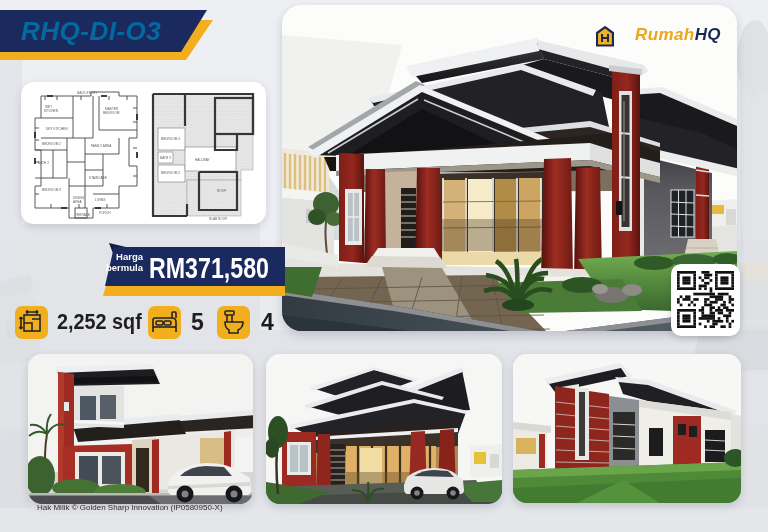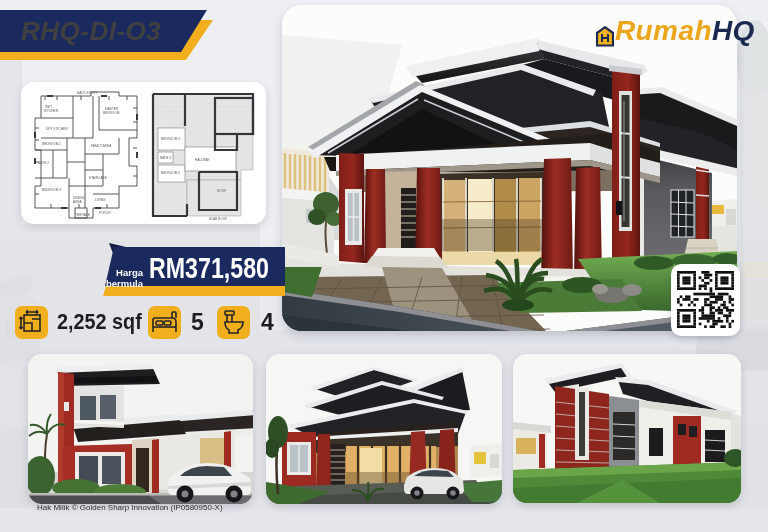--- a/index.html
+++ b/index.html
@@ -38,21 +38,21 @@
 </div>
 
 <div class="abs" style="left:0;top:0;width:230px;height:70px;">
   <svg width="230" height="70" viewBox="0 0 230 70">
     <polygon points="0,20 213,20 186,60 0,60" fill="#f3ae1d"></polygon>
 
     <polygon points="0,10 207,10 181,52 0,52" fill="#1b2a5e"></polygon>
   </svg>
 </div>
 
-<div class="abs" style="left:21px;top:16px;width:170px;height:34px;color:#404040;font-weight:bold;font-style:italic;font-size:26px;letter-spacing:0.5px;">RHQ-DI-O3</div>
+<div class="abs" style="left:21px;top:16px;width:170px;height:34px;color:#0369a1;font-weight:bold;font-style:italic;font-size:26px;letter-spacing:0.5px;">RHQ-DI-O3</div>
 
 <div class="abs" style="left:21px;top:82px;width:245px;height:142px;background:#ffffff;border-radius:13px;box-shadow:0 3px 8px rgba(60,70,90,.18);"></div>
 
 <div class="abs" style="left:31px;top:88px;width:115px;height:132px;">
   <svg width="115" height="136" viewBox="0 0 115 136">
     <g stroke="#45454d" stroke-width="0.9" fill="none">
       <polyline points="10,8 60,8 60,4 88,4 88,8 106,8 106,50 98,50 98,78 106,78 106,98 88,98 88,120 62,120 62,130 38,130 38,120 4,120 4,98 10,98 10,62 4,62 4,30 10,30 10,8"></polyline>
       <line x1="10" y1="30" x2="42" y2="30"></line>
         <line x1="42" y1="8" x2="42" y2="50"></line>
       <line x1="10" y1="50" x2="62" y2="50"></line>
@@ -418,31 +418,31 @@
     <polygon points="0,238 56,250 56,262 0,252" fill="#e9e9e5"></polygon>
   </svg>
 </div>
 
 <div class="abs" style="left:596px;top:26px;width:18px;height:21px;">
   <svg width="18" height="21" viewBox="0 0 18 21">
     <path d="M9,1.2 L17,7 L17,19.5 L1,19.5 L1,7 Z" fill="#f2b21e" stroke="#1b2950" stroke-width="2.2"></path>
     <path d="M6,16 L6,8 M12,16 L12,8 M6,12 L12,12" stroke="#1b2950" stroke-width="2" fill="none"></path>
   </svg>
 </div>
-<div class="abs" style="left:615px;top:15px;font-weight:bold;font-style:italic;font-size:28px;letter-spacing:0.4px;color:#eca61c;">Rumah<span style="color:#1b2950;">HQ</span></div>
+<div class="abs" style="left:615px;top:25px;font-weight:bold;font-style:italic;font-size:17px;letter-spacing:0.4px;color:#eca61c;padding-left:20px;">Rumah<span style="color:#1b2950;">HQ</span></div>
 
 <div class="abs" style="left:95px;top:238px;width:200px;height:62px;">
   <svg width="200" height="62" viewBox="0 0 200 62">
     <polygon points="14,5 31,9 19,18" fill="#101d45"></polygon>
     <polygon points="11,48 190,48 190,58 8,58" fill="#f3ae1d"></polygon>
     <polygon points="19,9 190,9 190,48 10,48" fill="#1b2a5e"></polygon>
   </svg>
 </div>
 
-<div class="abs" style="left:102px;top:268px;width:41px;text-align:right;color:#ffffff;font-weight:bold;font-size:9.5px;line-height:10.5px;">Harga<br>bermula</div>
+<div class="abs" style="left:102px;top:252px;width:41px;text-align:right;color:#ffffff;font-weight:bold;font-size:9.5px;line-height:10.5px;">Harga<br>bermula</div>
 
 <div class="abs" style="left:149px;top:252px;color:#ffffff;font-weight:bold;font-size:29px;letter-spacing:0px;transform:scaleX(0.80);transform-origin:left top;">RM371,580</div>
 
 <div class="abs" style="left:15px;top:306px;width:33px;height:33px;background:#f1ae1d;border-radius:7px;">
   <svg width="33" height="33" viewBox="0 0 33 33">
     <g stroke="#222428" stroke-width="1.6" fill="none">
       <rect x="9" y="9" width="16" height="16"></rect>
       <path d="M9,17 L17,17 L17,25 M17,13 L25,13"></path>
       <path d="M11,6 L23,6 M11,6 l2,-1.5 M11,6 l2,1.5 M23,6 l-2,-1.5 M23,6 l-2,1.5"></path>
       <path d="M6,11 L6,23 M6,11 l-1.5,2 M6,11 l1.5,2 M6,23 l-1.5,-2 M6,23 l1.5,-2"></path>

